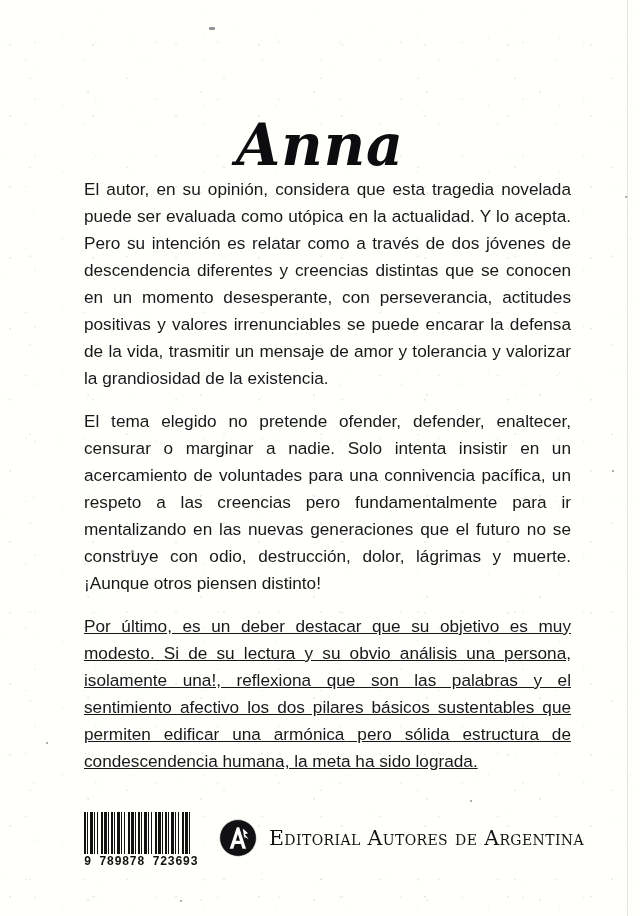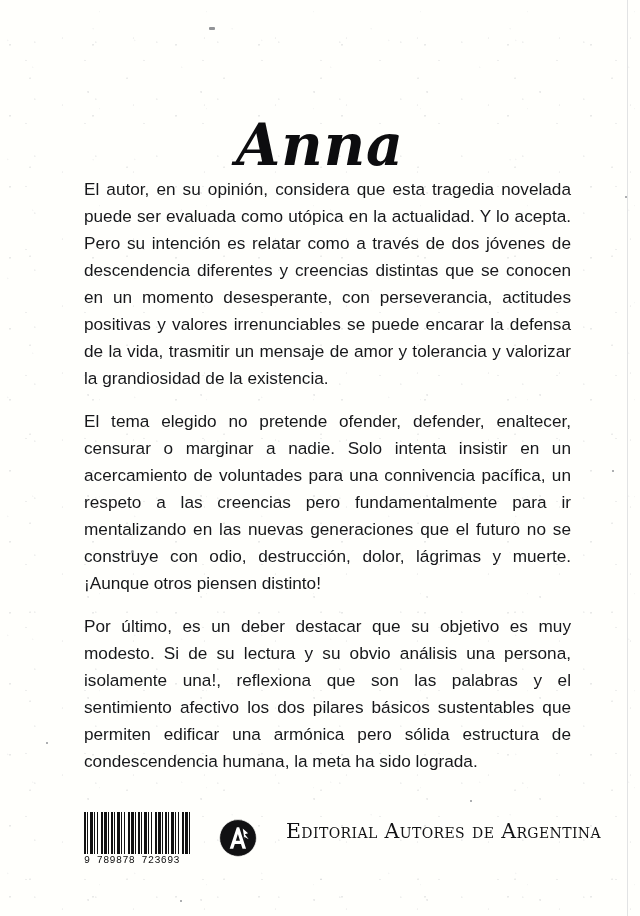--- a/index.html
+++ b/index.html
@@ -71,21 +71,21 @@
     margin: 0 0 16px 0;
     font-family: "Liberation Sans", sans-serif;
     font-size: 17.2px;
     line-height: 27px;
     color: #17181b;
     text-align: justify;
     text-justify: inter-word;
     -webkit-hyphens: none;
     hyphens: none;
   }
-  .blurb p:last-child { margin-bottom: 13px; }
+  .blurb p:last-child { margin-bottom: 13px; text-decoration: underline; }
 
   .footer {
     position: absolute;
     left: 84px;
     top: 812px;
     width: 490px;
     height: 70px;
   }
   .barcode {
     position: absolute;
@@ -104,32 +104,33 @@
       #111 10px, #111 11px, #fffffc 11px, #fffffc 13px,
       #111 13px, #111 14px, #fffffc 14px, #fffffc 17px,
       #111 17px, #111 19px, #fffffc 19px, #fffffc 20px,
       #111 20px, #111 23px, #fffffc 23px, #fffffc 24px,
       #111 24px, #111 25px, #fffffc 25px, #fffffc 27px
     );
   }
   .barcode-digits {
     margin-top: 1px;
     font-family: "Liberation Mono", "DejaVu Sans Mono", monospace;
-    font-size: 10px;
-    font-weight: 400;
+    font-size: 12px;
+    font-weight: 700;
     letter-spacing: .4px;
     color: #111;
     white-space: nowrap;
   }
   .publisher {
     position: absolute;
     left: 135px;
     top: 7px;
     display: flex;
-    gap: 29px;
+    align-items: center;
+    gap: 12px;
   }
   .publisher-mark {
     width: 38px; height: 38px;
     flex: 0 0 38px;
   }
   .publisher-name {
     font-family: "DejaVu Serif", "Liberation Serif", serif;
     font-size: 20.5px;
     font-variant: small-caps;
     letter-spacing: .4px;

